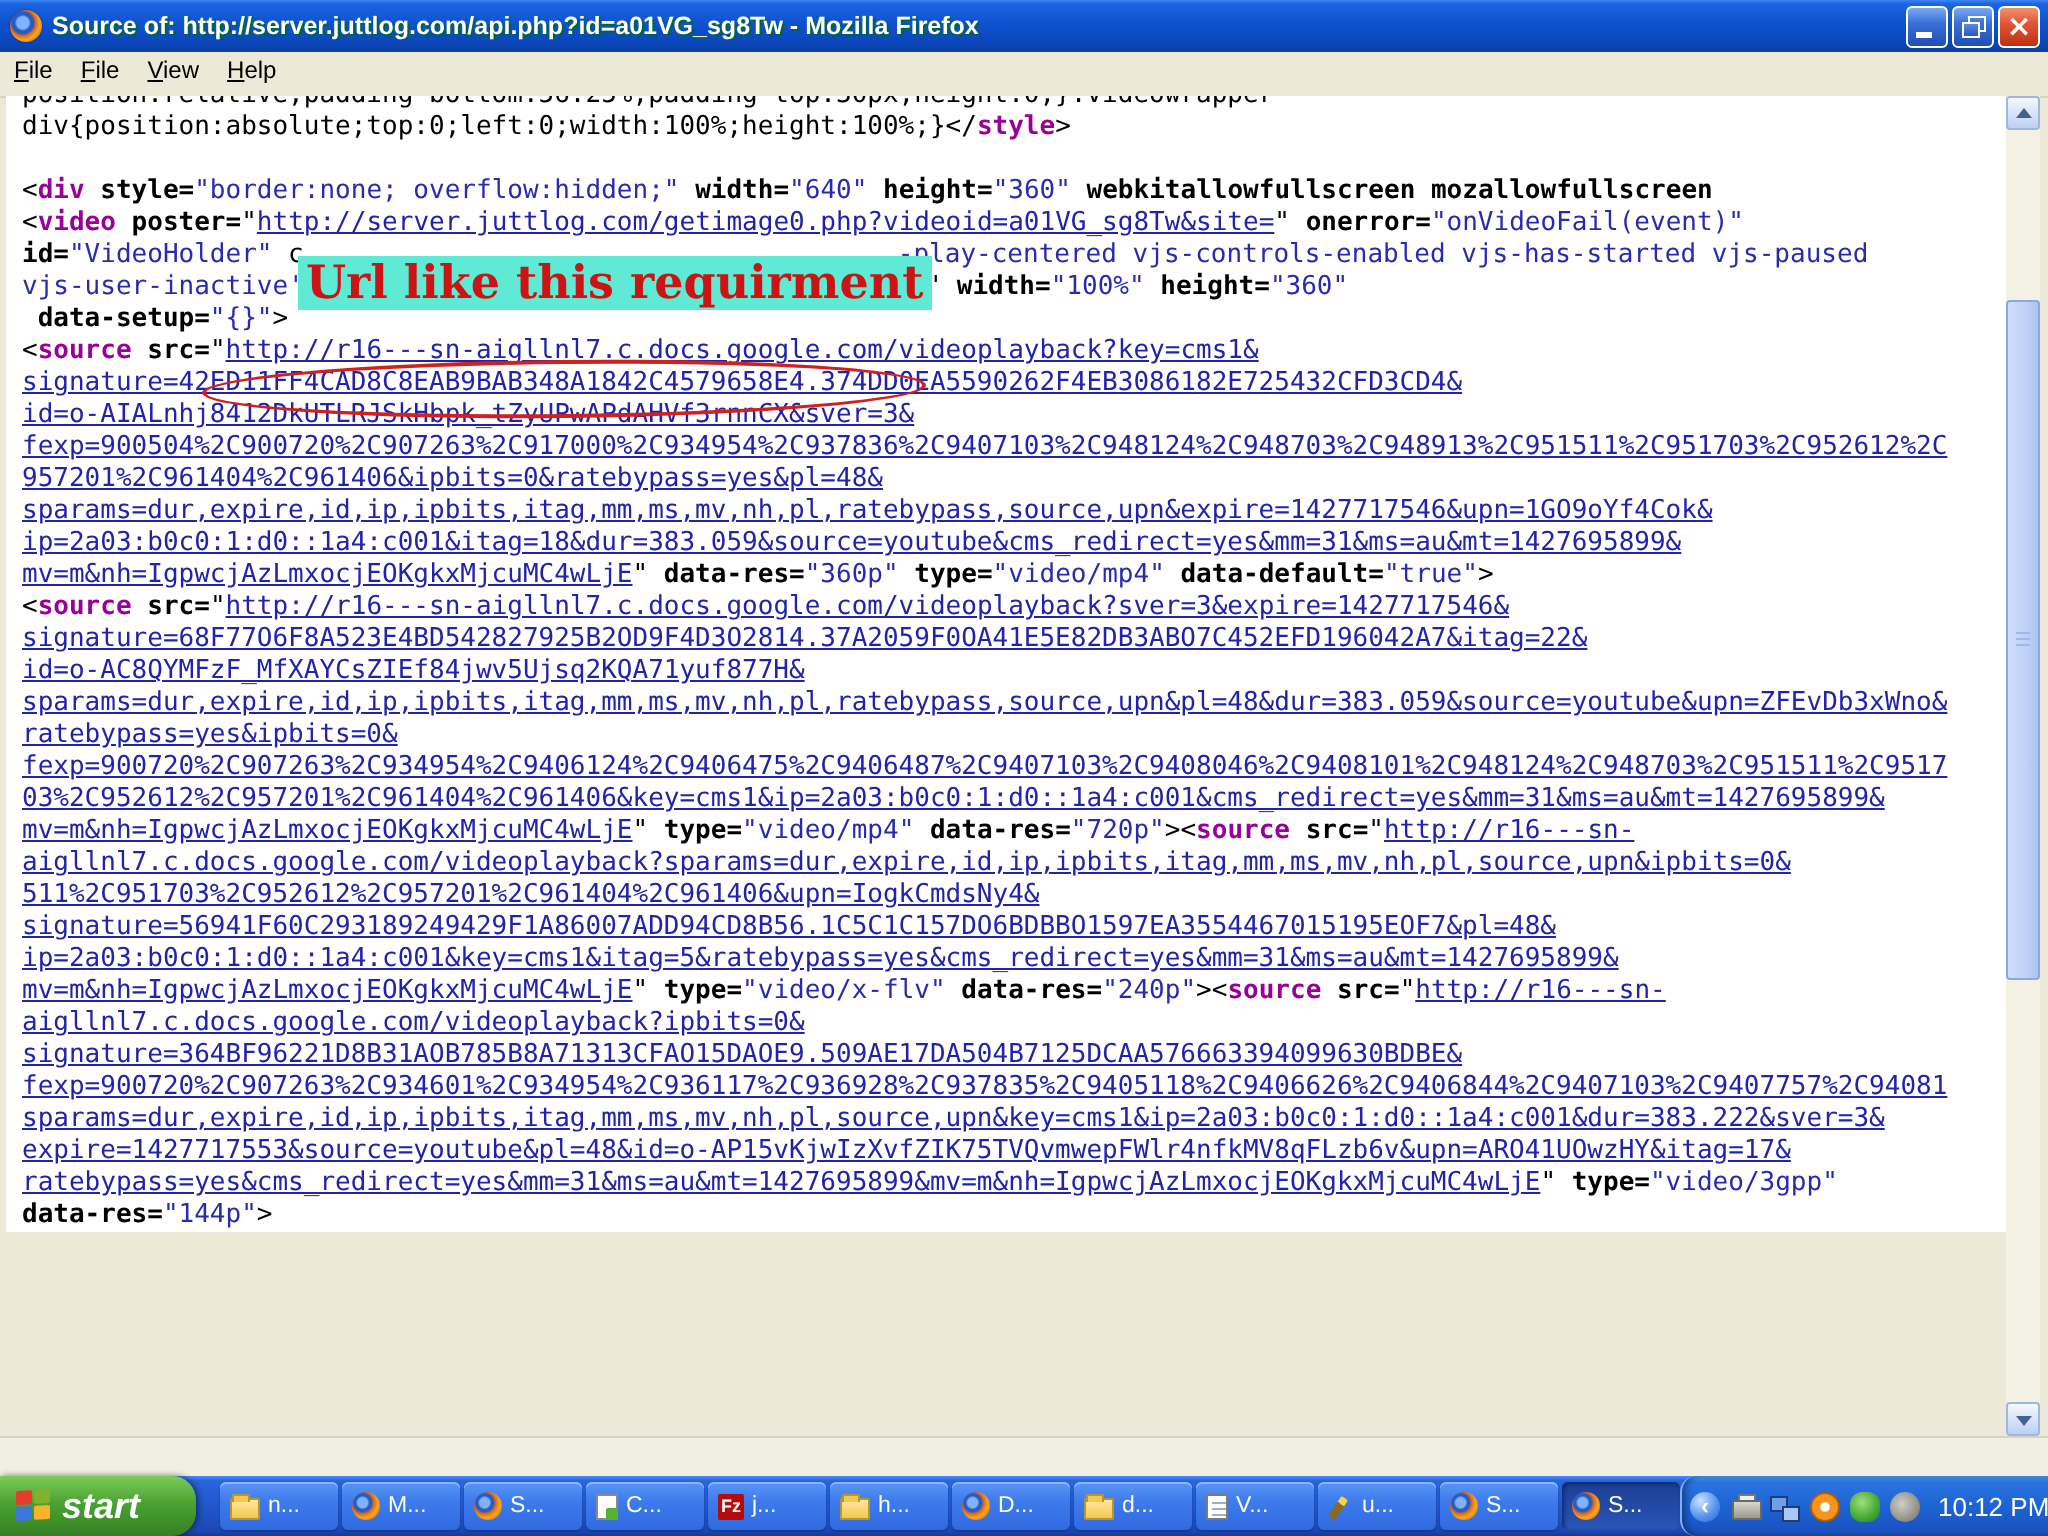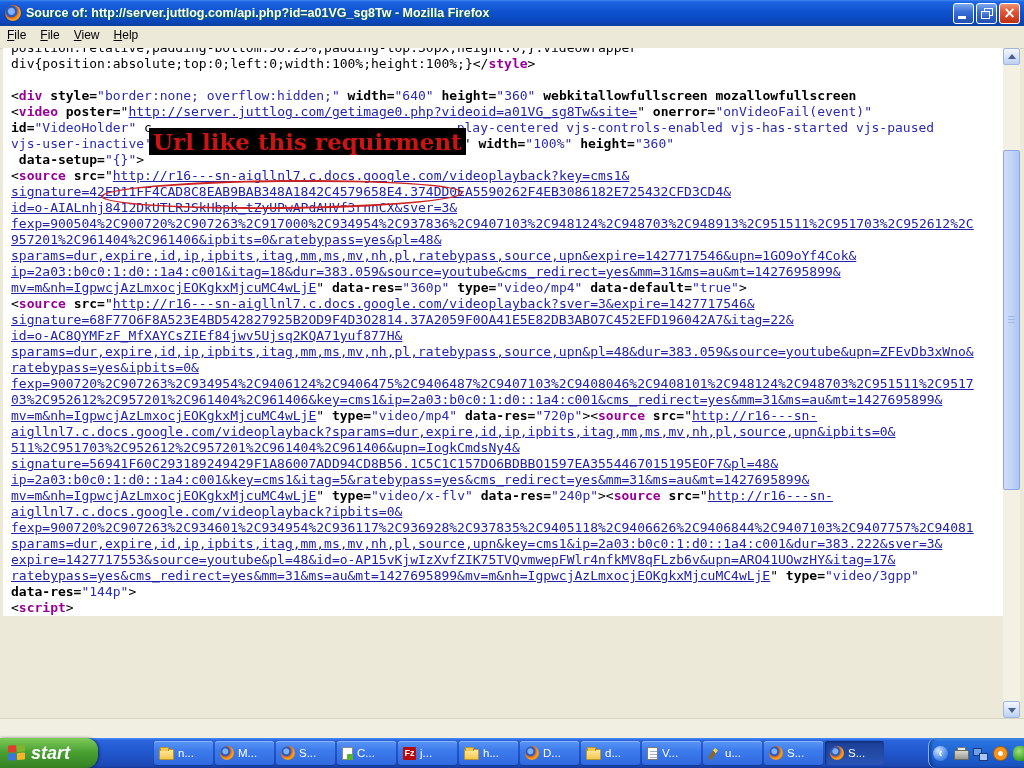--- a/index.html
+++ b/index.html
@@ -36,21 +36,21 @@
   .line{height:16px;line-height:16px;white-space:pre;}
   .s-p{color:#000;}
   .s-t{color:#990099;font-weight:bold;}
   .s-a{color:#000;font-weight:bold;}
   .s-v{color:#2a2ab0;}
   .s-l{color:#2222aa;text-decoration:underline;}
   .s-g{display:inline-block;height:1px;}
 
   
   .annotation{position:absolute;left:146px;top:80px;font-family:"DejaVu Serif","Liberation Serif",serif;
-    font-weight:bold;font-size:23px;color:#cc1414;white-space:nowrap;z-index:5;background:#000000;padding:0 4px;}
+    font-weight:bold;font-size:23px;color:#cc1414;white-space:nowrap;z-index:5;background:#5eead4;padding:0 4px;}
   .red-ellipse{position:absolute;left:98px;top:132px;width:358px;height:25px;border:2px solid #cc2222;
     border-radius:50%;transform:rotate(-0.6deg);z-index:4;pointer-events:none;}
 
   
   .scrollbar{position:absolute;right:4px;top:48px;width:17px;height:670px;background:#f3f1e4;}
   .sb-btn{position:absolute;left:0;width:17px;height:17px;border:1px solid #9eb6e0;border-radius:2px;box-sizing:border-box;
     background:linear-gradient(180deg,#f4f7fe 0%,#d9e4fa 50%,#bcd0f2 100%);}
   .sb-up{top:0;}
   .sb-down{bottom:0;}
   .sb-arrow{position:absolute;left:4px;width:0;height:0;border-left:4px solid transparent;border-right:4px solid transparent;}
@@ -60,21 +60,21 @@
     background:linear-gradient(90deg,#cdddfb 0%,#c2d4f8 50%,#aec5f1 100%);}
   .sb-thumb::after{content:"";position:absolute;left:4px;top:50%;margin-top:-4px;width:7px;height:8px;
     background:repeating-linear-gradient(180deg,#9fb8e8 0 1px,transparent 1px 3px);}
 
   
   .statusbar{position:absolute;left:0;top:718px;width:1024px;height:20px;background:#f1efe2;border-top:1px solid #d8d4c2;}
 
   
   .taskbar{position:absolute;left:0;top:738px;width:1024px;height:30px;
     background:linear-gradient(180deg,#4a8df8 0%,#2a64dc 8%,#2258cf 45%,#1c48b4 92%,#15379a 100%);
-    display:flex;align-items:center;gap:44px;}
+    display:flex;align-items:center;}
   .startbtn{height:30px;width:98px;flex:0 0 auto;border-radius:0 12px 12px 0;
     background:linear-gradient(180deg,#7ecb5a 0%,#4aa233 45%,#358023 100%);
     box-shadow:1px 0 3px rgba(0,0,0,.5);display:flex;align-items:center;color:#fff;
     font-weight:bold;font-style:italic;font-size:18px;padding-left:8px;box-sizing:border-box;gap:5px;}
   .flag{width:18px;height:16px;display:grid;grid-template-columns:8px 8px;grid-template-rows:7px 7px;gap:1px;transform:skewY(-4deg);}
   .flag span{border-radius:1px;}
   .flag .f1{background:#e33e2b;} .flag .f2{background:#7eb32b;} .flag .f3{background:#3b77de;} .flag .f4{background:#f7b32b;}
 
   .tb-buttons{display:flex;gap:2px;margin-left:12px;flex:0 0 auto;}
   .tb-btn{width:59px;height:24px;border-radius:3px;display:flex;align-items:center;gap:4px;padding-left:5px;box-sizing:border-box;
@@ -165,20 +165,21 @@
         <div class="line"><span class="s-l">ratebypass=yes&amp;ipbits=0&amp;</span></div>
         <div class="line"><span class="s-l">fexp=900720%2C907263%2C934954%2C9406124%2C9406475%2C9406487%2C9407103%2C9408046%2C9408101%2C948124%2C948703%2C951511%2C9517</span></div>
         <div class="line"><span class="s-l">03%2C952612%2C957201%2C961404%2C961406&amp;key=cms1&amp;ip=2a03:b0c0:1:d0::1a4:c001&amp;cms_redirect=yes&amp;mm=31&amp;ms=au&amp;mt=1427695899&amp;</span></div>
         <div class="line"><span class="s-l">mv=m&amp;nh=IgpwcjAzLmxocjEOKgkxMjcuMC4wLjE</span><span class="s-p">" </span><span class="s-a">type=</span><span class="s-v">"video/mp4"</span><span class="s-p"> </span><span class="s-a">data-res=</span><span class="s-v">"720p"</span><span class="s-p">&gt;&lt;</span><span class="s-t">source</span><span class="s-p"> </span><span class="s-a">src=</span><span class="s-p">"</span><span class="s-l">http://r16---sn-</span></div>
         <div class="line"><span class="s-l">aigllnl7.c.docs.google.com/videoplayback?sparams=dur,expire,id,ip,ipbits,itag,mm,ms,mv,nh,pl,source,upn&amp;ipbits=0&amp;</span></div>
         <div class="line"><span class="s-l">511%2C951703%2C952612%2C957201%2C961404%2C961406&amp;upn=IogkCmdsNy4&amp;</span></div>
         <div class="line"><span class="s-l">signature=56941F60C293189249429F1A86007ADD94CD8B56.1C5C1C157DO6BDBBO1597EA3554467015195EOF7&amp;pl=48&amp;</span></div>
         <div class="line"><span class="s-l">ip=2a03:b0c0:1:d0::1a4:c001&amp;key=cms1&amp;itag=5&amp;ratebypass=yes&amp;cms_redirect=yes&amp;mm=31&amp;ms=au&amp;mt=1427695899&amp;</span></div>
         <div class="line"><span class="s-l">mv=m&amp;nh=IgpwcjAzLmxocjEOKgkxMjcuMC4wLjE</span><span class="s-p">" </span><span class="s-a">type=</span><span class="s-v">"video/x-flv"</span><span class="s-p"> </span><span class="s-a">data-res=</span><span class="s-v">"240p"</span><span class="s-p">&gt;&lt;</span><span class="s-t">source</span><span class="s-p"> </span><span class="s-a">src=</span><span class="s-p">"</span><span class="s-l">http://r16---sn-</span></div>
         <div class="line"><span class="s-l">aigllnl7.c.docs.google.com/videoplayback?ipbits=0&amp;</span></div>
+        <div class="line"><span class="s-l">signature=364BF96221D8B31AOB785B8A71313CFAO15DAOE9.509AE17DA504B7125DCAA576663394099630BDBE&amp;</span></div>
         <div class="line"><span class="s-l">fexp=900720%2C907263%2C934601%2C934954%2C936117%2C936928%2C937835%2C9405118%2C9406626%2C9406844%2C9407103%2C9407757%2C94081</span></div>
         <div class="line"><span class="s-l">sparams=dur,expire,id,ip,ipbits,itag,mm,ms,mv,nh,pl,source,upn&amp;key=cms1&amp;ip=2a03:b0c0:1:d0::1a4:c001&amp;dur=383.222&amp;sver=3&amp;</span></div>
         <div class="line"><span class="s-l">expire=1427717553&amp;source=youtube&amp;pl=48&amp;id=o-AP15vKjwIzXvfZIK75TVQvmwepFWlr4nfkMV8qFLzb6v&amp;upn=ARO41UOwzHY&amp;itag=17&amp;</span></div>
         <div class="line"><span class="s-l">ratebypass=yes&amp;cms_redirect=yes&amp;mm=31&amp;ms=au&amp;mt=1427695899&amp;mv=m&amp;nh=IgpwcjAzLmxocjEOKgkxMjcuMC4wLjE</span><span class="s-p">" </span><span class="s-a">type=</span><span class="s-v">"video/3gpp"</span></div>
         <div class="line"><span class="s-a">data-res=</span><span class="s-v">"144p"</span><span class="s-p">&gt;</span></div>
         <div class="line"><span class="s-p">&lt;</span><span class="s-t">script</span><span class="s-p">&gt;</span></div>
         <div class="line"><span class="s-p">&lt;/</span><span class="s-t">video</span><span class="s-p">&gt;</span></div>
         <div class="line"><span class="s-p">    videojs_options_flash_swf = "http://server.juttlog.com/video-js/video-js.swf</span></div>
       </div>
     <div class="annotation">Url like this requirment</div>

